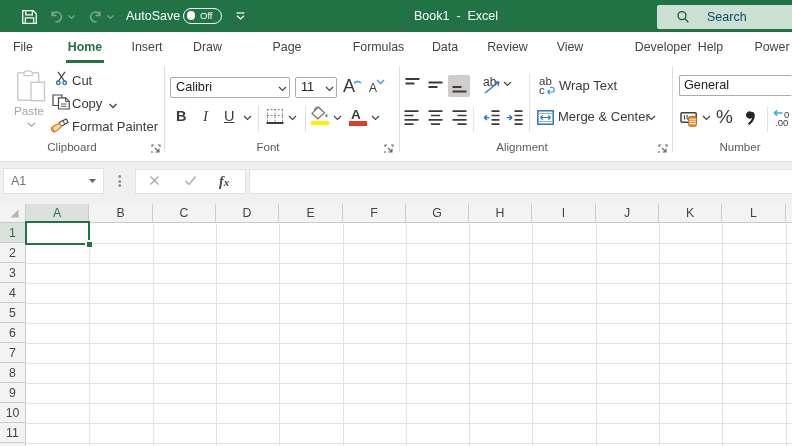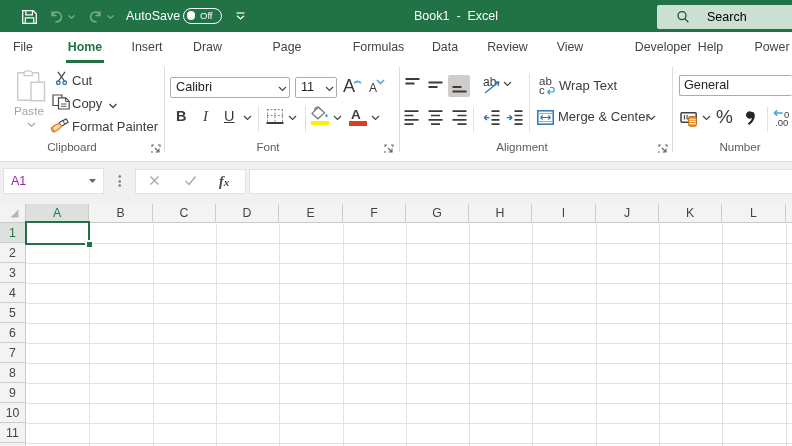--- a/index.html
+++ b/index.html
@@ -47,21 +47,21 @@
     <path d="M2 3.8 L5.5 7 L9 3.8" stroke="#fff" stroke-width="1.2" fill="none"></path>
   </svg>
 
   <div class="abs" style="left:414px;top:0;height:32px;line-height:32px;color:#fff;font-size:12.5px;">Book1&nbsp; -&nbsp; Excel</div>
 
   <div class="abs" style="left:657px;top:5px;width:140px;height:24px;background:#CBDFD2;border-radius:2px;">
     <svg class="abs" style="left:19px;top:5px;" width="14" height="14" viewBox="0 0 14 14">
       <circle cx="6" cy="5.6" r="4" fill="none" stroke="#19563A" stroke-width="1.3"></circle>
       <path d="M8.9 8.6 L12.3 12.2" stroke="#19563A" stroke-width="1.3"></path>
     </svg>
-    <div class="abs" style="left:50px;top:0;height:24px;line-height:24px;color:#000000;font-size:12.5px;">Search</div>
+    <div class="abs" style="left:50px;top:0;height:24px;line-height:24px;color:#0c4a6e;font-size:12.5px;">Search</div>
   </div>
 </div>
 
 <div class="abs" id="menurow" style="left:0;top:32px;width:792px;height:31px;background:#fff;">
   <div class="abs tab" style="left:6px;width:34px;">File</div>
   <div class="abs tab" style="left:64px;width:42px;color:#217346;font-weight:700;">Home</div>
   <div class="abs tab" style="left:130px;width:34px;">Insert</div>
   <div class="abs tab" style="left:191px;width:33px;">Draw</div>
   <div class="abs tab" style="left:251px;width:72px;">Page Number</div>
   <div class="abs tab" style="left:351px;width:55px;">Formulas</div>
@@ -277,21 +277,21 @@
 <style>
   .gsep { top:4px; width:1px; height:85px; background:#DCDCDC; }
   .isep { width:1px; background:#E1E1E1; }
   .rlbl { font-size:13px; color:#3b3b3b; line-height:14px; }
   .glbl { text-align:center; font-size:11.6px; color:#5C5C5C; }
   .combo { height:21px; background:#fff; border:1px solid #ABABAB; border-radius:2px; font-size:12.7px; color:#222; line-height:19px; }
 </style>
 
 <div class="abs" id="fbar" style="left:0;top:162px;width:792px;height:42px;background:#F0F0F0;">
   <div class="abs" style="left:3px;top:6px;width:101px;height:26px;background:#fff;border:1px solid #E2E2E2;"></div>
-  <div class="abs" style="left:11px;top:6px;height:22px;line-height:26px;font-size:12.5px;color:#a21caf;">A1</div>
+  <div class="abs" style="left:11px;top:6px;height:22px;line-height:26px;font-size:12.5px;color:#737373;">A1</div>
   <svg class="abs" style="left:88px;top:16px;" width="9" height="6" viewBox="0 0 9 6">
       <path d="M1 1 L4.5 5 L8 1 Z" fill="#666"></path>
     </svg>
   <div class="abs" style="left:118px;top:13px;width:3px;height:14px;color:#8a8a8a;font-size:10px;line-height:4.5px;letter-spacing:0;">•<br>•<br>•</div>
   <div class="abs" style="left:135px;top:7px;width:111px;height:25px;background:#fff;border:1px solid #E2E2E2;"></div>
   <svg class="abs" style="left:149px;top:13px;" width="11" height="11" viewBox="0 0 11 11">
       <path d="M1.5 1.5 L9.5 9.5 M9.5 1.5 L1.5 9.5" stroke="#ACACAC" stroke-width="1.5"></path>
     </svg>
   <svg class="abs" style="left:184px;top:13px;" width="13" height="11" viewBox="0 0 13 11">
       <path d="M1.5 6 L5 9.5 L11.5 1.5" stroke="#ACACAC" stroke-width="1.5" fill="none"></path>

